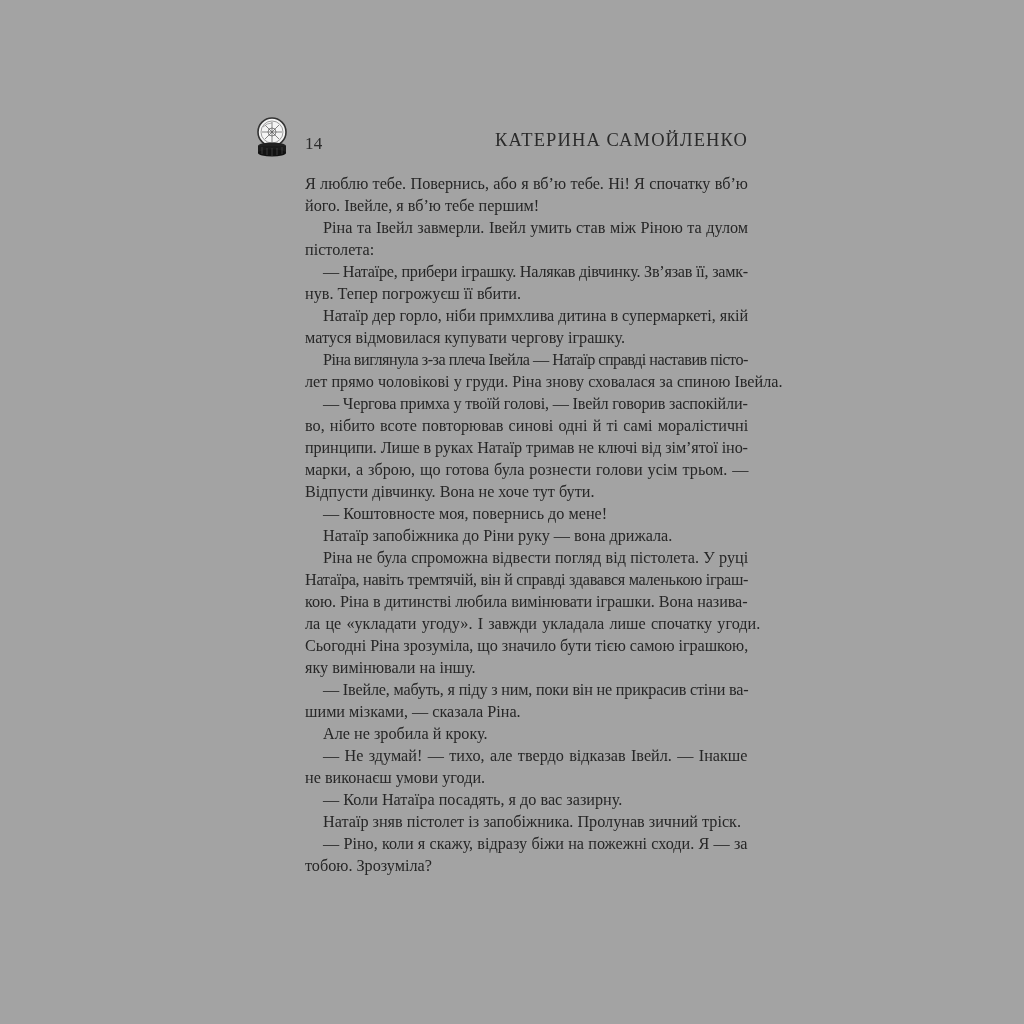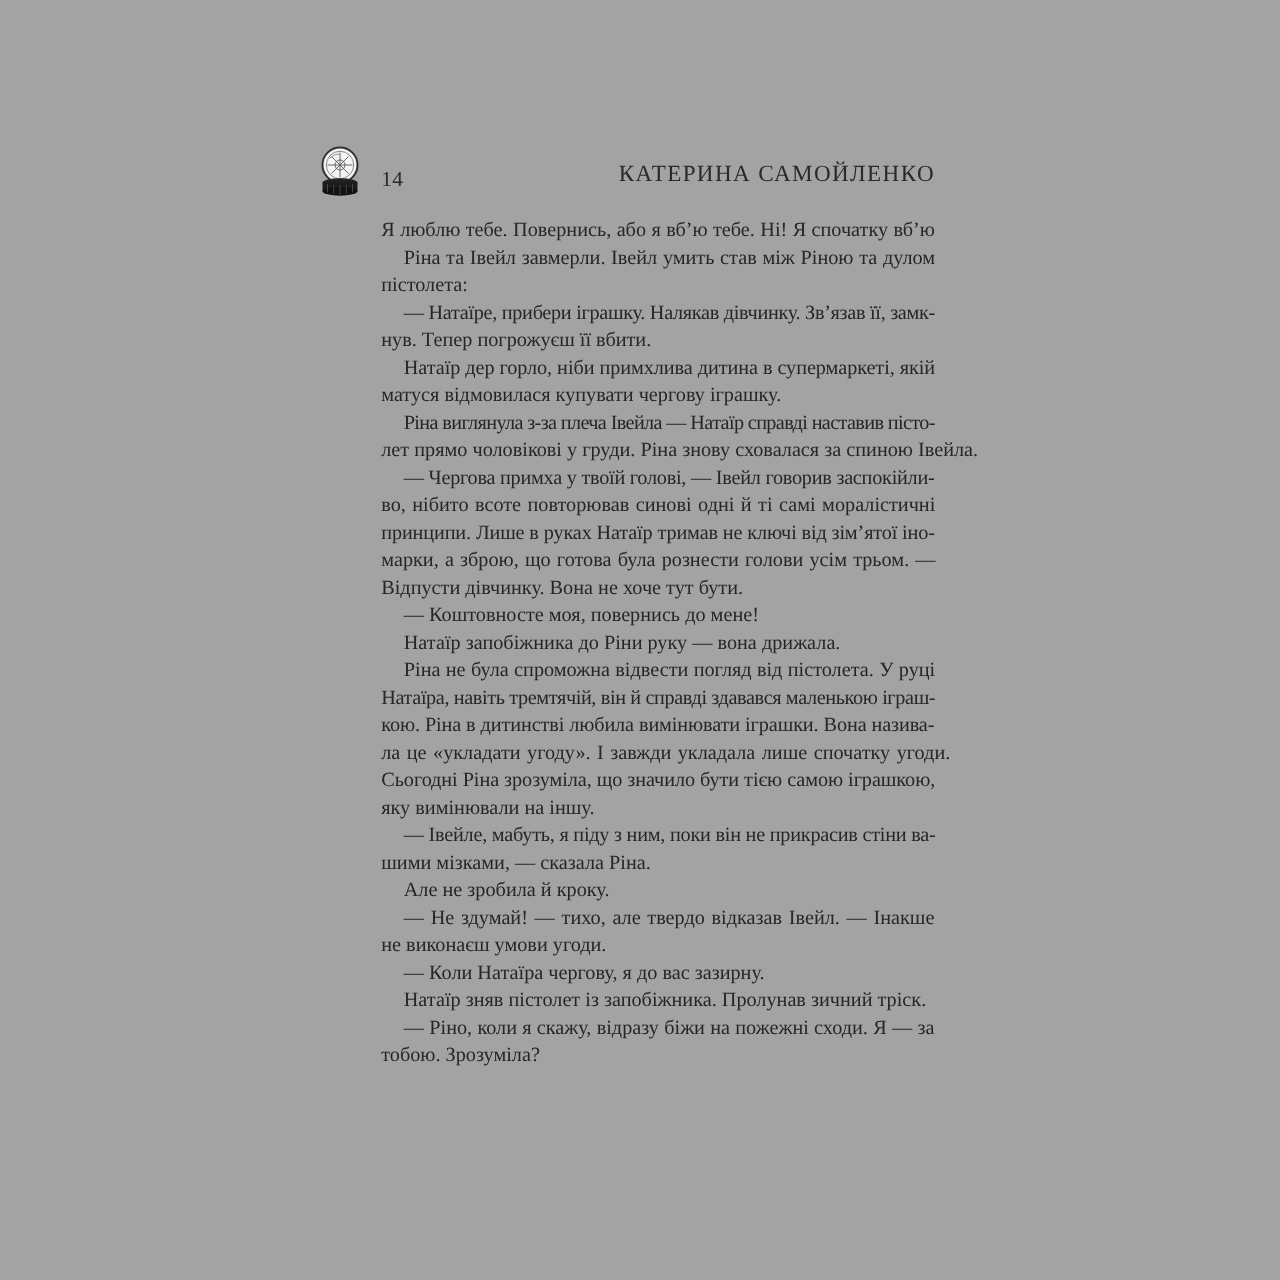--- a/index.html
+++ b/index.html
@@ -107,20 +107,21 @@
           <line x1="28" y1="31" x2="28" y2="38"></line>
         </g>
       </svg>
     </div>
     <span class="page-number">14</span>
     <span class="running-head">КАТЕРИНА САМОЙЛЕНКО</span>
   </div>
 
   <div class="body-text" id="body-text">
       <span class="line" style="display: block; width: auto; word-spacing: 0.272727px; text-align-last: left;">Я люблю тебе. Повернись, або я вб’ю тебе. Ні! Я спочатку вб’ю</span>
+      <span class="line last" style="display: block; width: auto;">його. Івейле, я вб’ю тебе першим!</span>
       <span class="line indent" style="display: block; width: auto; word-spacing: 0.5px; text-align-last: left;">Ріна та Івейл завмерли. Івейл умить став між Ріною та дулом</span>
       <span class="line last" style="display: block; width: auto;">пістолета:</span>
       <span class="line indent" style="display: block; width: auto; letter-spacing: -0.238095px; text-align-last: left;">— Натаїре, прибери іграшку. Налякав дівчинку. Зв’язав її, замк-</span>
       <span class="line last" style="display: block; width: auto;">нув. Тепер погрожуєш її вбити.</span>
       <span class="line indent" style="display: block; width: auto; letter-spacing: -0.05px; text-align-last: left;">Натаїр дер горло, ніби примхлива дитина в супермаркеті, якій</span>
       <span class="line last" style="display: block; width: auto;">матуся відмовилася купувати чергову іграшку.</span>
       <span class="line indent" style="display: block; width: auto; letter-spacing: -0.507692px; text-align-last: left;">Ріна виглянула з-за плеча Івейла — Натаїр справді наставив пісто-</span>
       <span class="line last" style="display: block; width: auto;">лет прямо чоловікові у груди. Ріна знову сховалася за спиною Івейла.</span>
       <span class="line indent" style="display: block; width: auto; letter-spacing: -0.2px; text-align-last: left;">— Чергова примха у твоїй голові, — Івейл говорив заспокійли-</span>
       <span class="line" style="display: block; width: auto; word-spacing: 1.11111px; text-align-last: left;">во, нібито всоте повторював синові одні й ті самі моралістичні</span>
@@ -133,19 +134,19 @@
       <span class="line" style="display: block; width: auto; letter-spacing: -0.30303px; text-align-last: left;">Натаїра, навіть тремтячій, він й справді здавався маленькою іграш-</span>
       <span class="line" style="display: block; width: auto; letter-spacing: -0.0819672px; text-align-last: left;">кою. Ріна в дитинстві любила вимінювати іграшки. Вона назива-</span>
       <span class="line" style="display: block; width: auto; word-spacing: 1.11111px; text-align-last: left;">ла це «укладати угоду». І завжди укладала лише спочатку угоди.</span>
       <span class="line" style="display: block; width: auto; letter-spacing: -0.0491803px; text-align-last: left;">Сьогодні Ріна зрозуміла, що значило бути тією самою іграшкою,</span>
       <span class="line last" style="display: block; width: auto;">яку вимінювали на іншу.</span>
       <span class="line indent" style="display: block; width: auto; letter-spacing: -0.190476px; text-align-last: left;">— Івейле, мабуть, я піду з ним, поки він не прикрасив стіни ва-</span>
       <span class="line last" style="display: block; width: auto;">шими мізками, — сказала Ріна.</span>
       <span class="line indent last" style="display: block; width: auto;">Але не зробила й кроку.</span>
       <span class="line indent" style="display: block; width: auto; word-spacing: 1.3px; text-align-last: left;">— Не здумай! — тихо, але твердо відказав Івейл. — Інакше</span>
       <span class="line last" style="display: block; width: auto;">не виконаєш умови угоди.</span>
-      <span class="line indent last" style="display: block; width: auto;">— Коли Натаїра чергову, я до вас зазирну.</span>
+      <span class="line indent last" style="display: block; width: auto;">— Коли Натаїра посадять, я до вас зазирну.</span>
       <span class="line indent last" style="display: block; width: auto;">Натаїр зняв пістолет із запобіжника. Пролунав зичний тріск.</span>
       <span class="line indent" style="display: block; width: auto; word-spacing: 0.166667px; text-align-last: left;">— Ріно, коли я скажу, відразу біжи на пожежні сходи. Я — за</span>
       <span class="line last" style="display: block; width: auto;">тобою. Зрозуміла?</span>
     </div>
 
 </div>
 
 </body></html>

